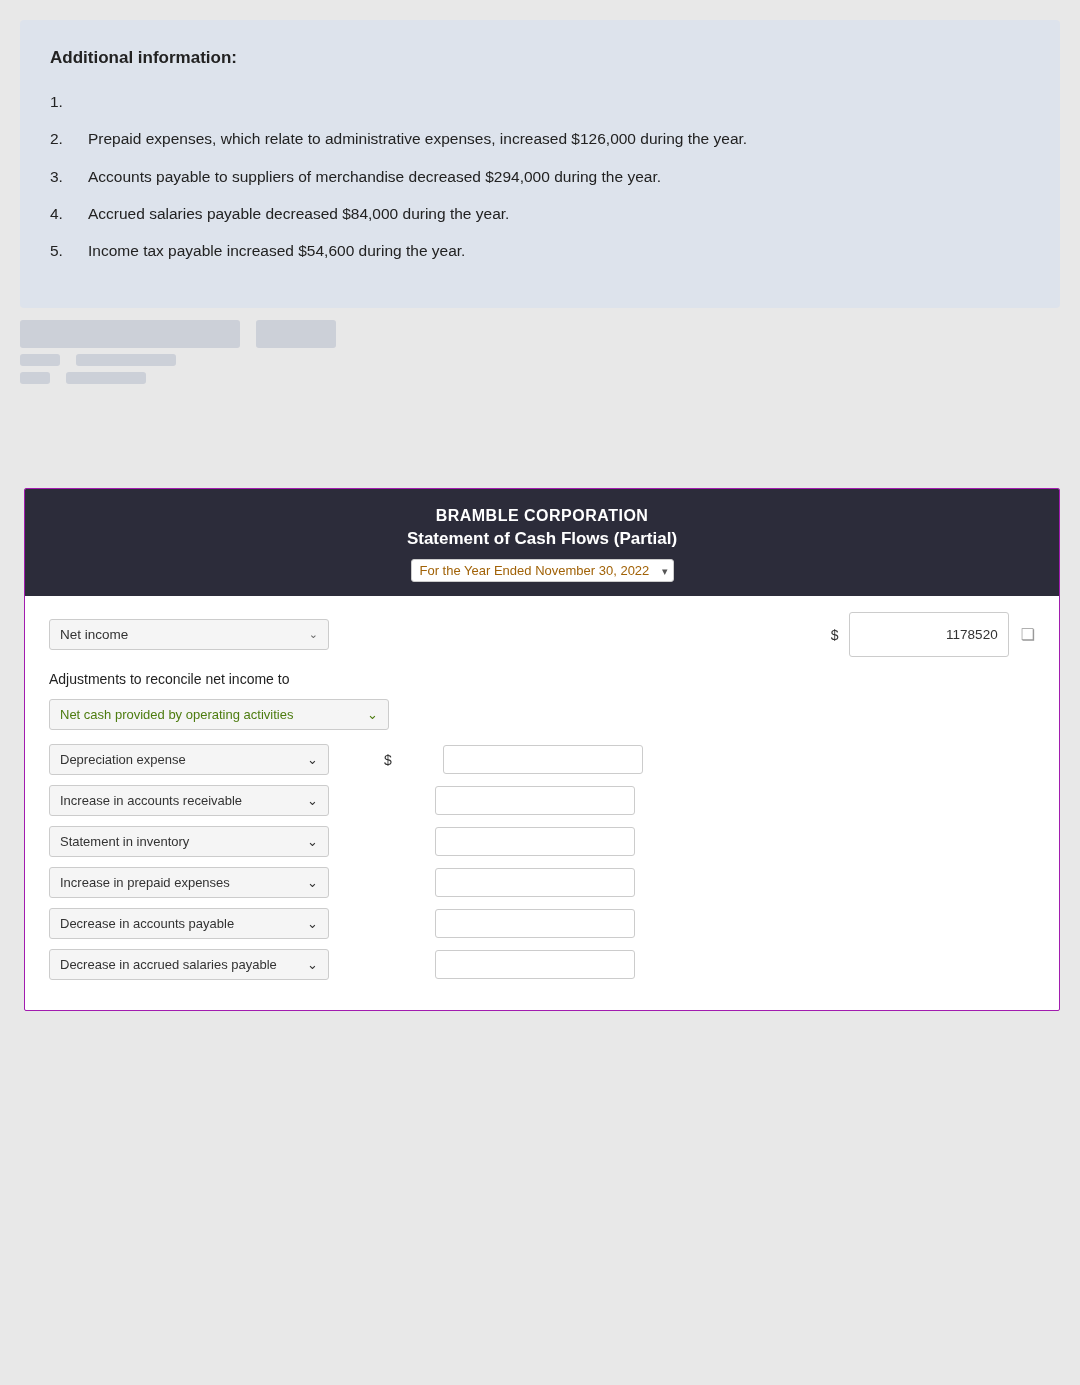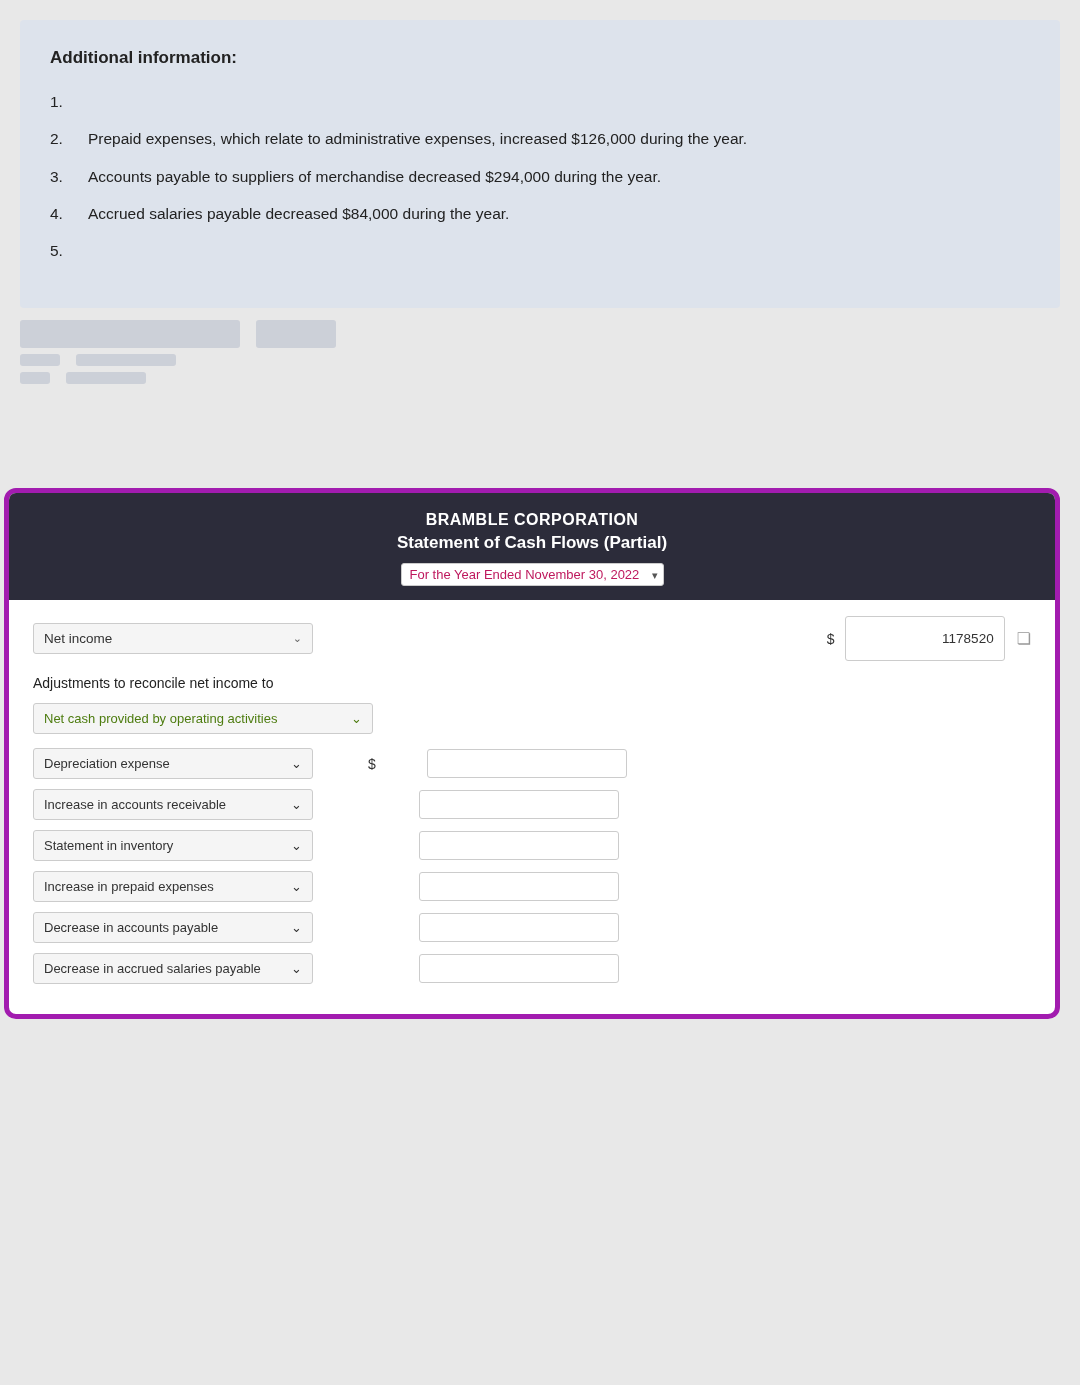--- a/index.html
+++ b/index.html
@@ -55,23 +55,23 @@
       height: 28px;
       width: 220px;
       border-radius: 3px;
       opacity: 0.5;
       margin-right: 8px;
     }
 
     
     .bottom-section {
       background: #ffffff;
-      margin: 0 20px 20px 4px;
-      border: 5px solid #a21caf;
-      border-radius: 12px;
+      margin: 0 20px 20px 24px;
+      border: 1px solid #a21caf;
+      border-radius: 2px;
       overflow: hidden;
     }
 
     
     .stmt-header {
       background: #2c2c3a;
       color: white;
       text-align: center;
       padding: 18px 20px 14px 20px;
     }
@@ -87,21 +87,21 @@
       margin-bottom: 10px;
     }
     .stmt-header .period-row {
       display: flex;
       align-items: center;
       justify-content: center;
       gap: 6px;
     }
     .period-select {
       background: white;
-      color: #be185d;
+      color: #a16207;
       border: 1px solid #ccc;
       border-radius: 3px;
       padding: 3px 22px 3px 8px;
       font-size: 13px;
       appearance: none;
       -webkit-appearance: none;
       cursor: pointer;
       position: relative;
     }
     .period-select-wrapper {
@@ -260,20 +260,21 @@
     <li>
       <span class="num">3.</span>
       <span>Accounts payable to suppliers of merchandise decreased $294,000 during the year.</span>
     </li>
     <li>
       <span class="num">4.</span>
       <span>Accrued salaries payable decreased $84,000 during the year.</span>
     </li>
     <li>
       <span class="num">5.</span>
+      <span>Income tax payable increased $54,600 during the year.</span>
     </li>
   </ul>
 </div>
 
 <div class="mid-separator">
   <div style="display:flex;flex-direction:column;gap:6px;">
     <div style="display:flex;gap:8px;align-items:center;">
       <div class="blurred-bar"></div>
       <div class="blurred-bar" style="width:80px;"></div>
     </div>

